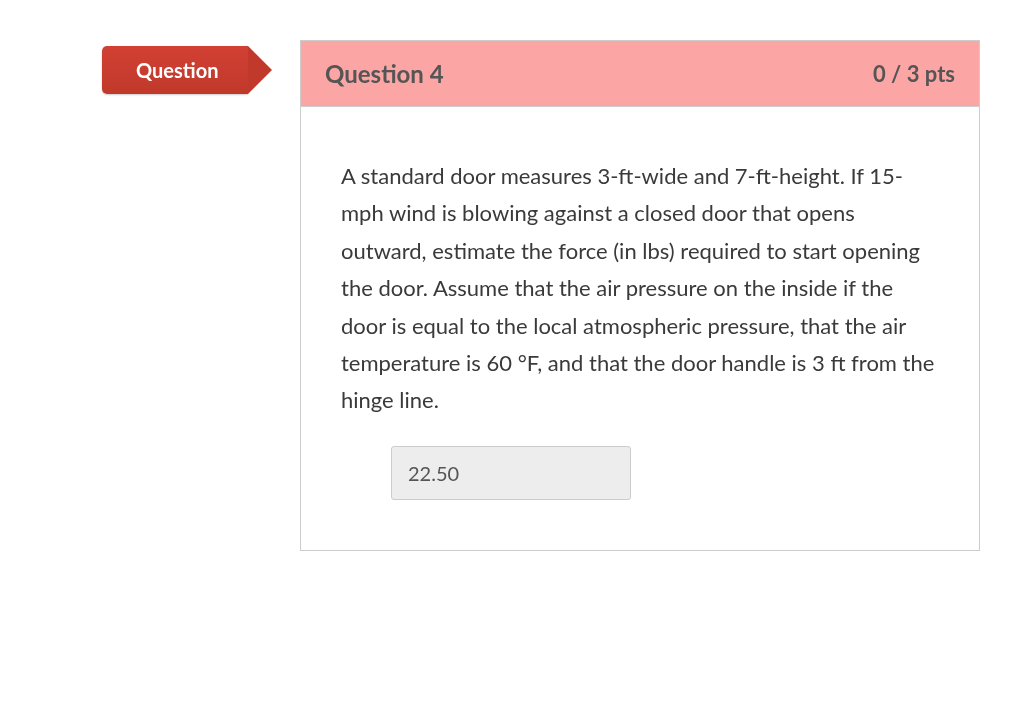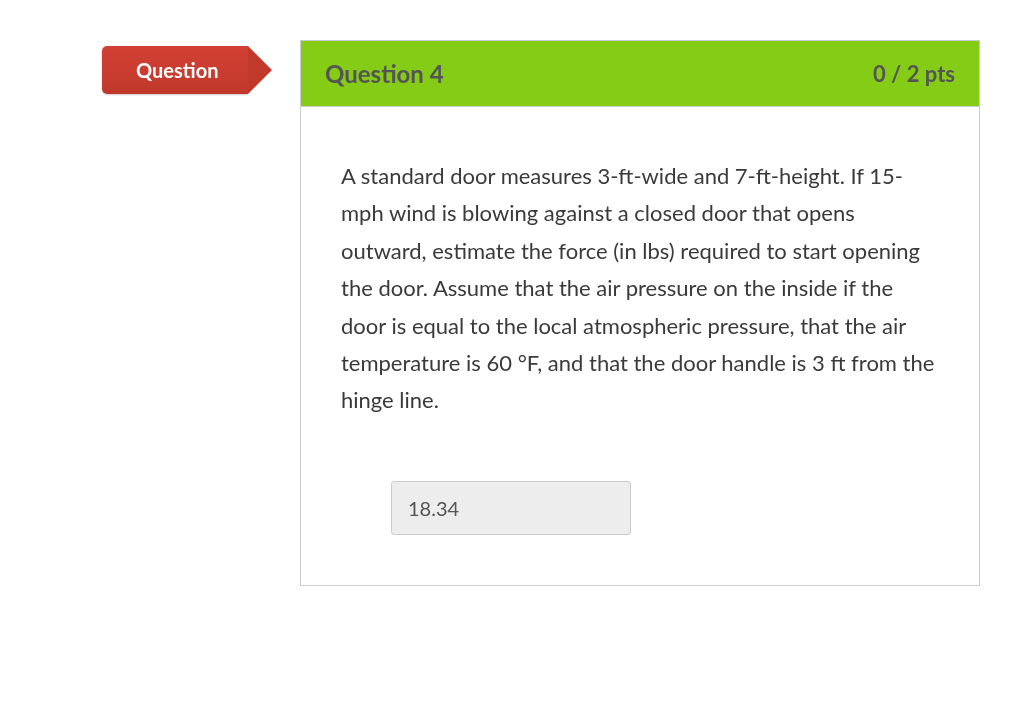--- a/index.html
+++ b/index.html
@@ -15,21 +15,21 @@
       position: relative;
     }
     .question-container {
       position: absolute;
       left: 300px;
       top: 40px;
       width: 680px;
       border: 1px solid #ccc;
     }
     .question-header {
-      background: #84cc16;
+      background: #fca5a5;
       border-bottom: 1px solid #ccc;
       padding: 18px 24px;
       display: flex;
       justify-content: space-between;
       align-items: center;
     }
     .question-title {
       font-size: 24px;
       font-weight: 700;
       color: #555;
@@ -39,21 +39,21 @@
       font-weight: 700;
       color: #555;
     }
     .question-body {
       padding: 50px 40px 50px 40px;
     }
     .question-text {
       font-size: 22px;
       color: #3a3a3a;
       line-height: 1.7;
-      margin-bottom: 62px;
+      margin-bottom: 27px;
     }
     .answer-box {
       margin-left: 50px;
       width: 240px;
       padding: 14px 16px;
       background: #ededed;
       border: 1px solid #ccc;
       border-radius: 3px;
       font-size: 20px;
       color: #555;
@@ -89,19 +89,19 @@
 </head>
 <body>
 
 <div class="status-badge">
   <span>Question</span>
 </div>
 
 <div class="question-container">
   <div class="question-header">
     <div class="question-title">Question 4</div>
-    <div class="question-points">0 / 2 pts</div>
+    <div class="question-points">0 / 3 pts</div>
   </div>
   <div class="question-body">
     <div class="question-text">A standard door measures 3-ft-wide and 7-ft-height. If 15-mph wind is blowing against a closed door that opens outward, estimate the force (in lbs) required to start opening the door. Assume that the air pressure on the inside if the door is equal to the local atmospheric pressure, that the air temperature is 60 °F, and that the door handle is 3 ft from the hinge line.</div>
-    <div class="answer-box">18.34</div>
+    <div class="answer-box">22.50</div>
   </div>
 </div>
 
 </body></html>

